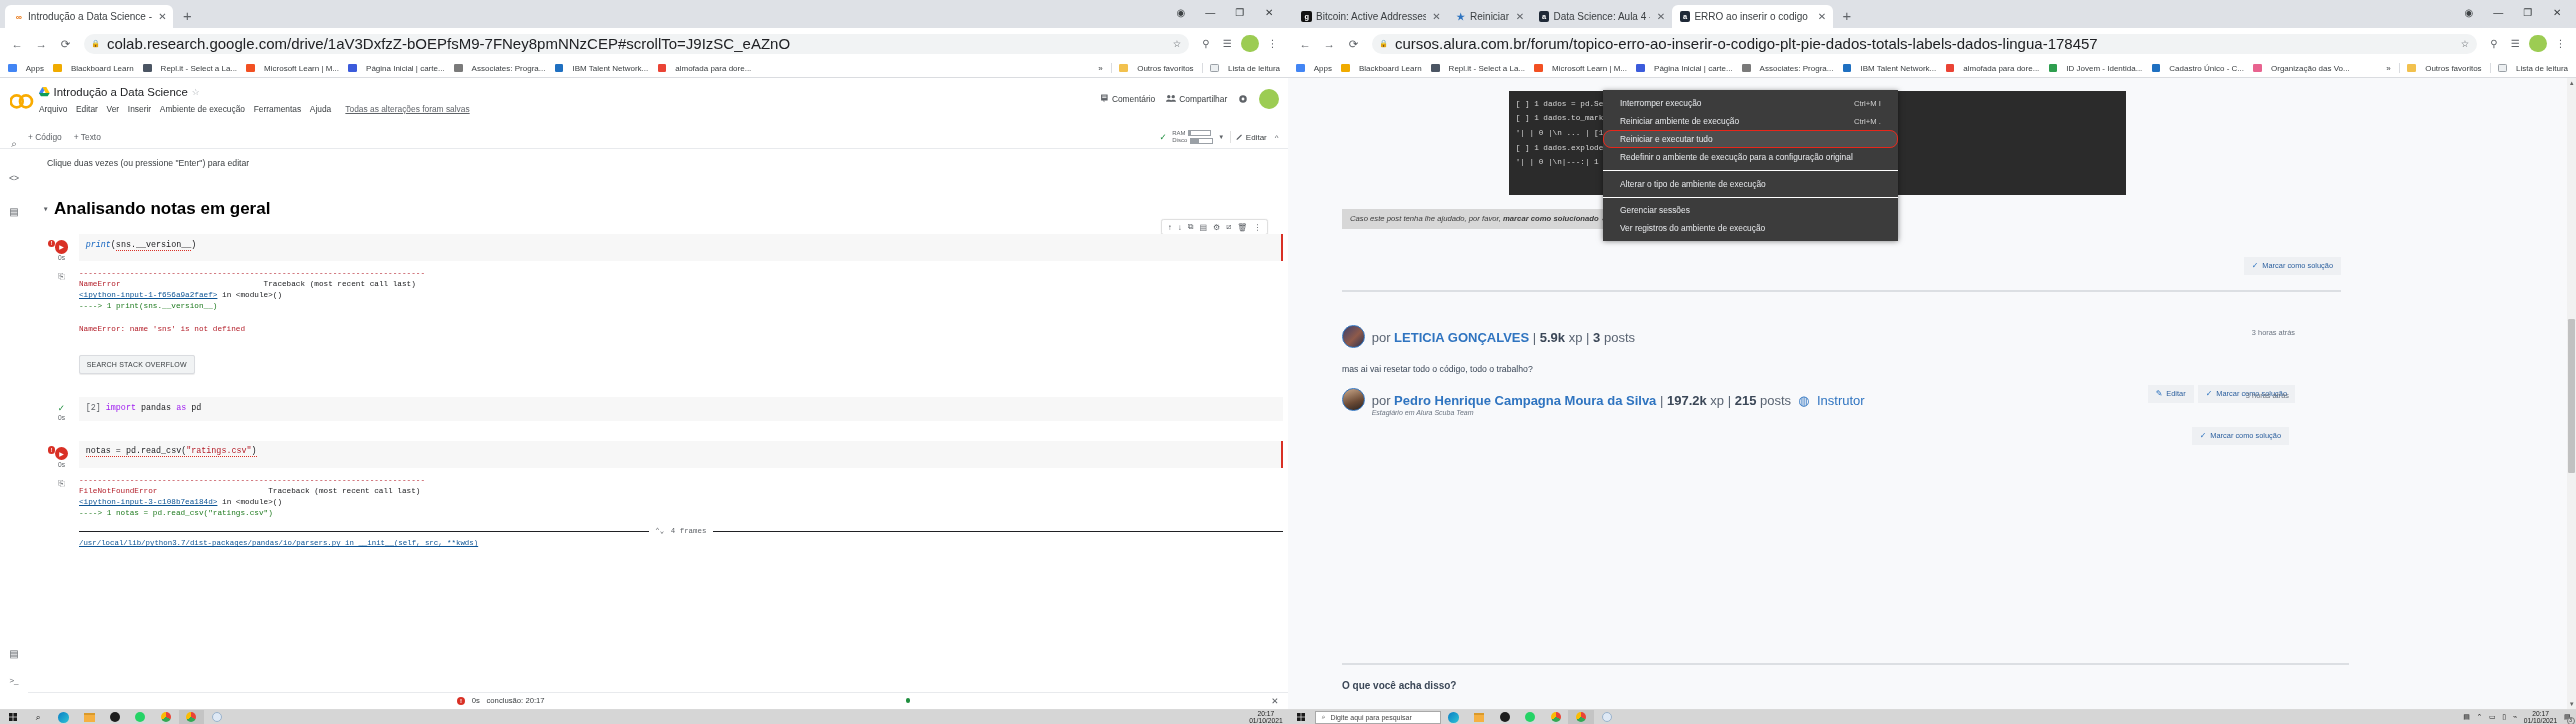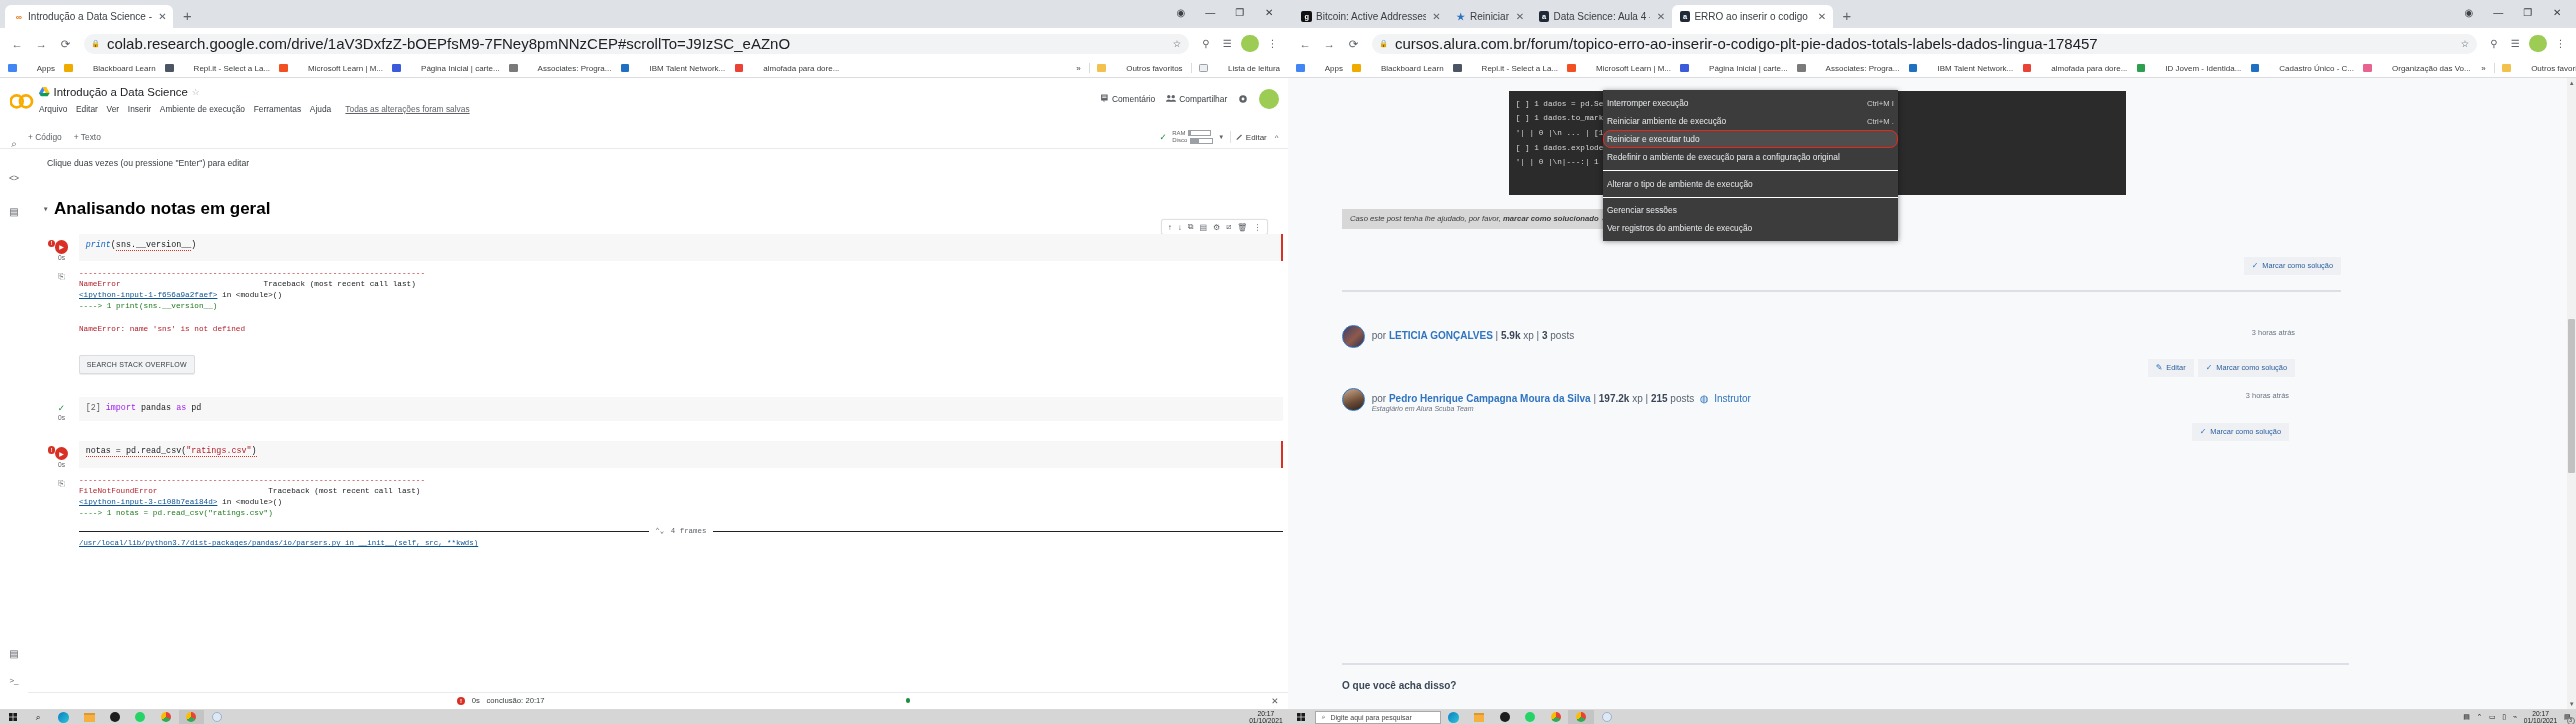--- a/index.html
+++ b/index.html
@@ -34,21 +34,21 @@
              align-items:center; padding:0 8px; gap:6px; margin:0 5.4px; }
   .omnibox .lock { font-size:7.4px; color:#5f6368; }
   .omnibox .url { font-size:15px; color:#202124; white-space:nowrap; overflow:hidden; }
   .omnibox .star { margin-left:auto; font-size:9.4px; color:#5f6368; }
   .tb-icon { width:20px; height:20px; display:flex; align-items:center; justify-content:center;
              font-size:10px; color:#5f6368; flex:0 0 20px; }
   .avatar-pill { width:17.4px; height:17.4px; border-radius:50%; background:#9ccc53; flex:0 0 17.4px; margin:0 2.7px; }
 
   .bookmarks { height:19px; background:#fff; display:flex; align-items:center; padding:0 4px;
                border-bottom:0.7px solid #dadce0; font-size:8px; color:#3c4043; gap:1.3px; overflow:hidden; }
-  .bm { display:flex; align-items:center; gap:20px; padding:1.3px 4px; white-space:nowrap; flex:0 0 auto; }
+  .bm { display:flex; align-items:center; gap:9px; padding:1.3px 4px; white-space:nowrap; flex:0 0 auto; }
   .bm .bi { width:8.7px; height:8.7px; flex:0 0 8.7px; border-radius:1.3px; display:inline-block; }
   .bm-spacer { flex:1 1 auto; }
   .bm-div { width:0.7px; height:10.7px; background:#dadce0; margin:0 2.7px; flex:0 0 0.7px; }
 
   
   .colab { position:relative; height:calc(709px - 28px - 31px - 19px); background:#fff; overflow:hidden; }
   .cb-head { display:flex; align-items:flex-start; padding:5.4px 9.4px 0 9.4px; height:48px; }
   .cb-logo { width:25.5px; height:25.5px; flex:0 0 25.5px; margin-top:5.4px; display:flex; align-items:center; justify-content:center;}
   .cb-titles { margin-left:4px; flex:1 1 auto; }
   .cb-title-row { display:flex; align-items:center; gap:4px; height:17.4px; }
@@ -119,38 +119,38 @@
   .cb-status .closex { margin-left:auto; margin-right:9.4px; color:#5f6368; font-size:8.7px; }
   .cb-status .grn { width:4.7px; height:4.7px; border-radius:50%; background:#1e8e3e; margin-left:auto; }
 
   
   .alura { position:relative; height:calc(709px - 28px - 31px - 19px); background:#f8f9fb; overflow:hidden; }
   .code-screenshot { position:absolute; left:221px; top:13.4px; width:617px; height:104px;
                      background:#2b2b2b; color:#d6d6d6; font-family:"Liberation Mono", monospace;
                      font-size:7.7px; padding:5.4px 6.7px; overflow:hidden; line-height:1.9; }
   .menu-pop { position:absolute; left:315px; top:12px; width:295px; background:#3c3c3c; color:#e8eaed;
               font-size:8.4px; box-shadow:0 1.3px 5.4px rgba(0,0,0,.5); padding:4px 0; z-index:5; }
-  .menu-pop .mi { display:flex; align-items:center; padding:4px 4px; justify-content:space-between; gap:13.4px; }
+  .menu-pop .mi { display:flex; align-items:center; padding:4px 17px; justify-content:space-between; gap:13.4px; }
   .menu-pop .mi.hl { background:#4e4e4e; outline:1.3px solid #e8261a; outline-offset:-1.3px;border-radius:8px; }
   .menu-pop .mi .sc { color:#cfcfcf; font-size:7.7px; }
   .menu-pop .sep { height:0.7px; background:#fff; margin:4px 0; }
 
   .quote-box { position:absolute; left:54px; top:131px; background:#d7d7d7; color:#3b3b3b;
                font-style:italic; font-size:7.7px; padding:5.4px 8px; }
   .quote-box b { font-style:italic; }
   .solbtn { background:#eef0f3; color:#2b5f9e; font-size:7.4px; padding:4.7px 8px;
             display:inline-flex; align-items:center; gap:4px; }
   .solbtn .ck { color:#2f74c0; font-size:8px; }
   .hr-thick { height:2px; background:#dcdfe3; }
 
   .post { padding:0 54px; }
   .post-head { display:flex; align-items:flex-start; gap:6.7px; position:relative; }
   .pavatar { width:23px; height:23px; border-radius:50%; flex:0 0 23px; border:1.3px solid #2f74c0;
              background:linear-gradient(135deg,#3a3f6b,#8f5a4a 55%,#27304f); }
-  .p-meta { font-size:10px; color:#5a6472; padding-top:4.7px; }
+  .p-meta { font-size:13px; color:#5a6472; padding-top:4.7px; }
   .p-meta a { color:#2f74c0; font-weight:bold; text-decoration:none; }
   .p-meta b { color:#3b4757; }
   .p-sub { font-size:7px; color:#6b7480; font-style:italic; margin-top:1.3px; }
   .p-time { position:absolute; right:0; top:2.7px; font-size:7.4px; color:#6b7480; }
   .p-body { font-size:8.7px; color:#3b4757; margin:16px 0 0 0; }
   .p-actions { display:flex; justify-content:flex-end; gap:4px; margin-top:10.7px; }
   .q-title { font-size:10px; font-weight:bold; color:#3b4757; }
   .scrollbar { position:absolute; right:0; top:0; bottom:0; width:8.7px; background:#f1f1f1; }
   .scroll-thumb { position:absolute; right:0.7px; width:7.4px; background:#c1c1c1; border-radius:1.3px; }
   .scroll-arrow { position:absolute; right:1.3px; font-size:6px; color:#666; }
@@ -615,20 +615,21 @@
               <span>por</span>
               <a href="#">LETICIA GONÇALVES</a>
               | <b>5.9k</b>
               <span>xp</span>
               | <b>3</b>
               <span>posts</span>
             </div>
           </div>
           <div class="p-time">3 horas atrás</div>
         </div>
+        <div class="p-body">mas ai vai resetar todo o código, todo o trabalho?</div>
         <div class="p-actions">
           <span class="solbtn">
               <span class="ck">✎</span>
               <span>Editar</span>
             </span>
           <span class="solbtn">
               <span class="ck">✓</span>
               <span>Marcar como solução</span>
             </span>
         </div>

